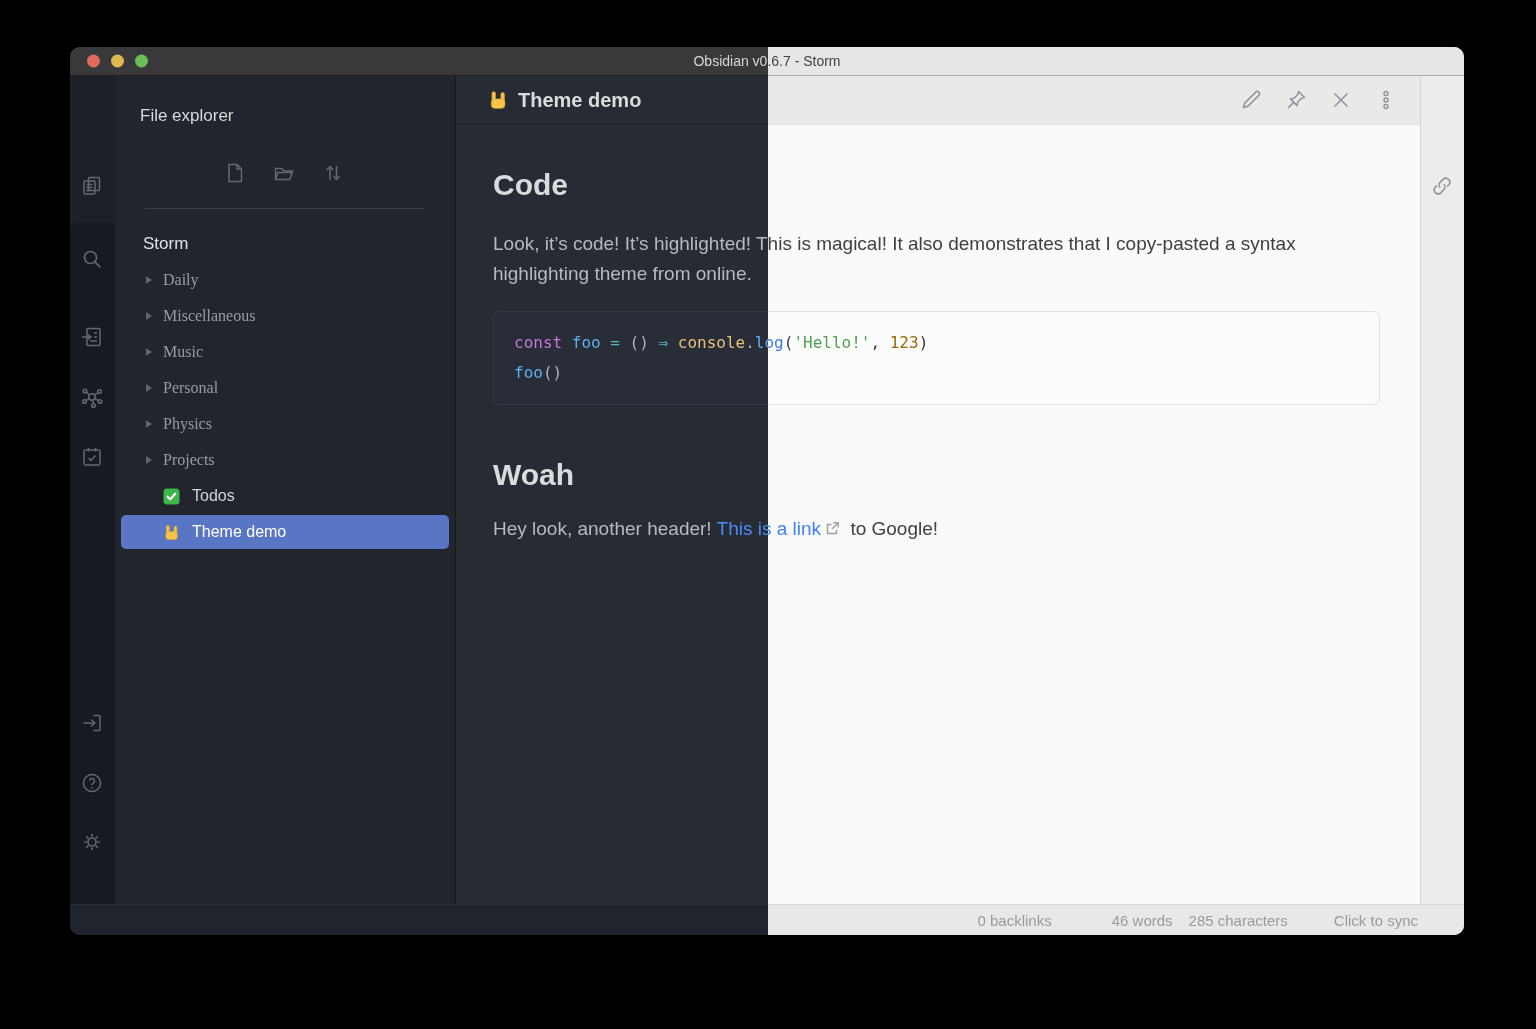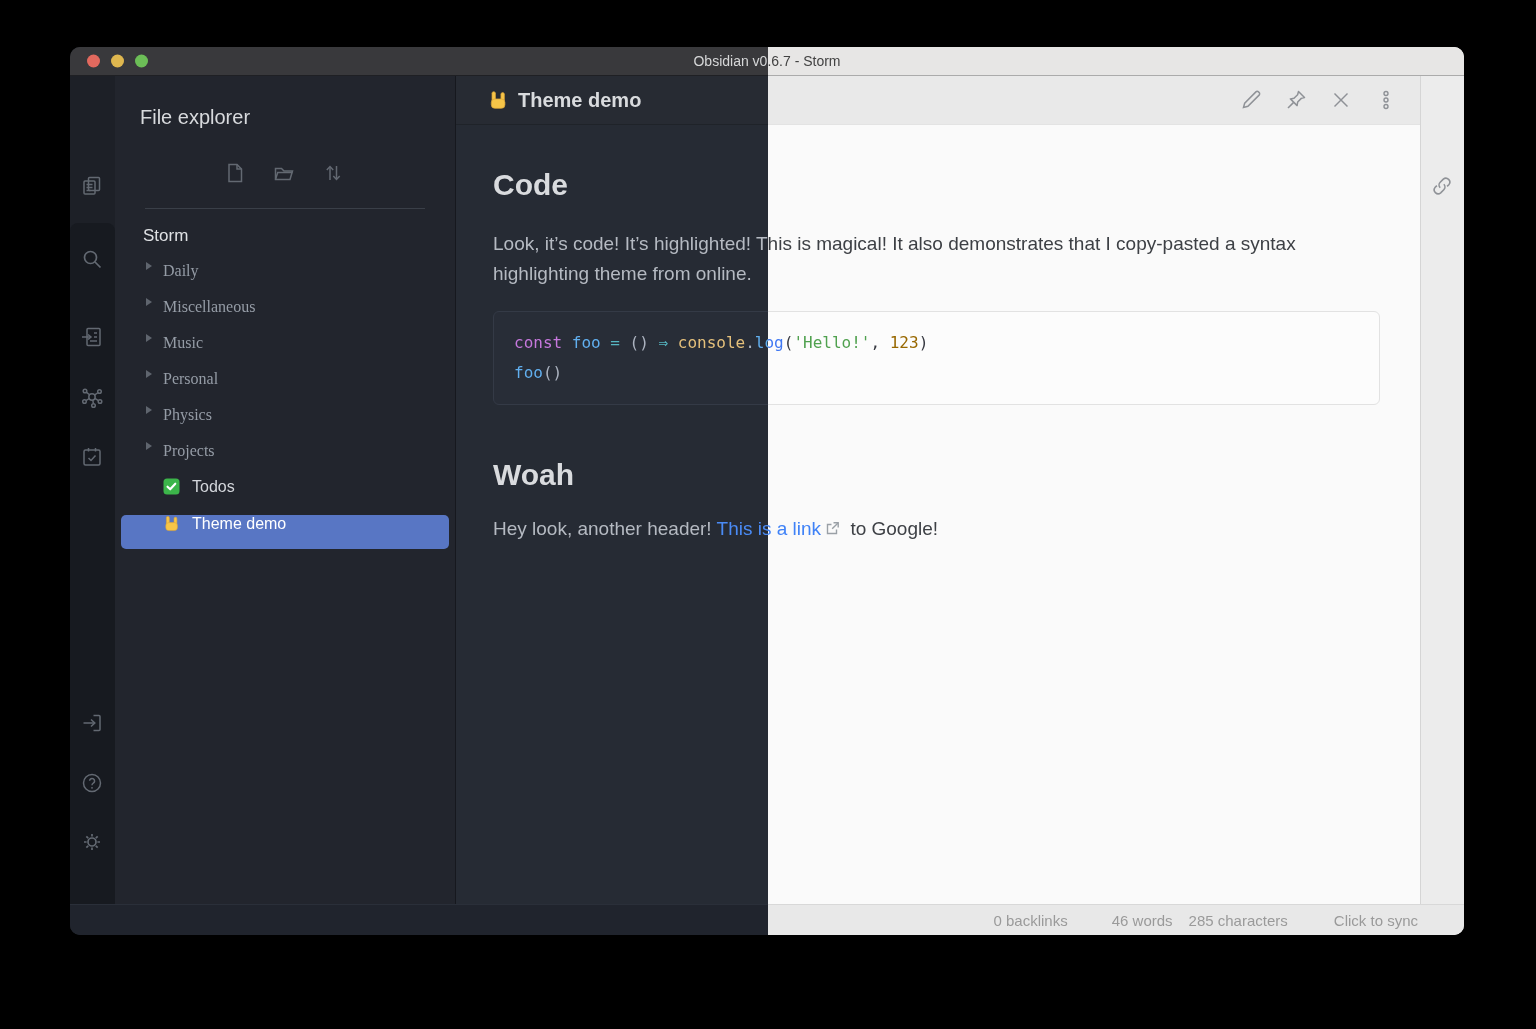--- a/index.html
+++ b/index.html
@@ -71,27 +71,27 @@
   
   .body-row{flex:1;display:flex;min-height:0;}
 
   .ribbon{width:45px;flex:none;position:relative;background:var(--ribbon-top);}
   .ribbon-low{position:absolute;left:0;right:0;top:147px;bottom:0;background:var(--ribbon-low);border-radius:8px 8px 0 0;}
   .ribbon .ricon{position:absolute;left:10px;width:24px;height:24px;color:var(--icon);cursor:pointer;}
   .ricon svg{width:24px;height:24px;display:block;}
 
   
   .explorer{width:340px;flex:none;position:relative;background:var(--explorer-bg);border-right:1px solid var(--pane-border);}
-  .explorer-title{position:absolute;top:30px;left:25px;font-size:20px;color:var(--title-fg);}
+  .explorer-title{position:absolute;top:30px;left:25px;font-size:17px;color:var(--title-fg);}
   .explorer-toolbar{position:absolute;top:85px;left:108px;display:flex;gap:25px;}
   .explorer-toolbar .ticon{width:24px;height:24px;color:var(--icon);cursor:pointer;}
   .ticon svg{width:24px;height:24px;display:block;}
   .explorer-divider{position:absolute;top:132px;left:30px;width:280px;height:1px;background:var(--divider);}
   .tree{position:absolute;top:150px;left:0;right:0;}
-  .tree-row{height:36px;display:flex;font-size:16px;}
+  .tree-row{height:36px;display:flex;align-items:center;font-size:16px;}
   .vault-row{padding-left:28px;font-size:17px;color:var(--vault-fg);}
   .folder-row{padding-left:31px;color:var(--folder-fg);cursor:pointer;font-family:Liberation Serif, serif;}
   .tri{width:0;height:0;border-left:6px solid var(--tri);border-top:4.5px solid transparent;border-bottom:4.5px solid transparent;margin-right:11px;flex:none;}
   .file-row{padding-left:48px;color:var(--file-fg);cursor:pointer;}
   .file-row .femoji{width:17px;height:17px;margin-right:12px;flex:none;}
   .file-row.selected{margin:1px 6px;height:34px;padding-left:42px;border-radius:5px;background:#5876c4;color:#fff;}
   .femoji svg{width:17px;height:17px;display:block;}
 
   
   .main{flex:1;min-width:0;display:flex;flex-direction:column;background:var(--main-bg);}
@@ -127,21 +127,21 @@
   .rightbar .ricon2{position:absolute;left:9px;top:98px;width:24px;height:24px;color:var(--icon);cursor:pointer;}
   .ricon2 svg{width:24px;height:24px;display:block;}
 
   
   .statusbar{
     height:30px;flex:none;display:flex;align-items:center;justify-content:flex-end;
     background:var(--status-bg);border-top:1px solid var(--status-border);
     color:var(--status-fg);font-size:15px;padding-right:46px;
   }
   .statusbar .sb{margin-left:16px;}
-  .statusbar .sb-words{margin-left:44px;}
+  .statusbar .sb-words{margin-left:60px;}
   .statusbar .sb-sync{margin-left:46px;cursor:pointer;}
 </style>
 </head>
 <body>
 
 <div class="clip clip-dark">
 <div class="window theme-dark">
 
   <div class="titlebar">
     <div class="traffic">

